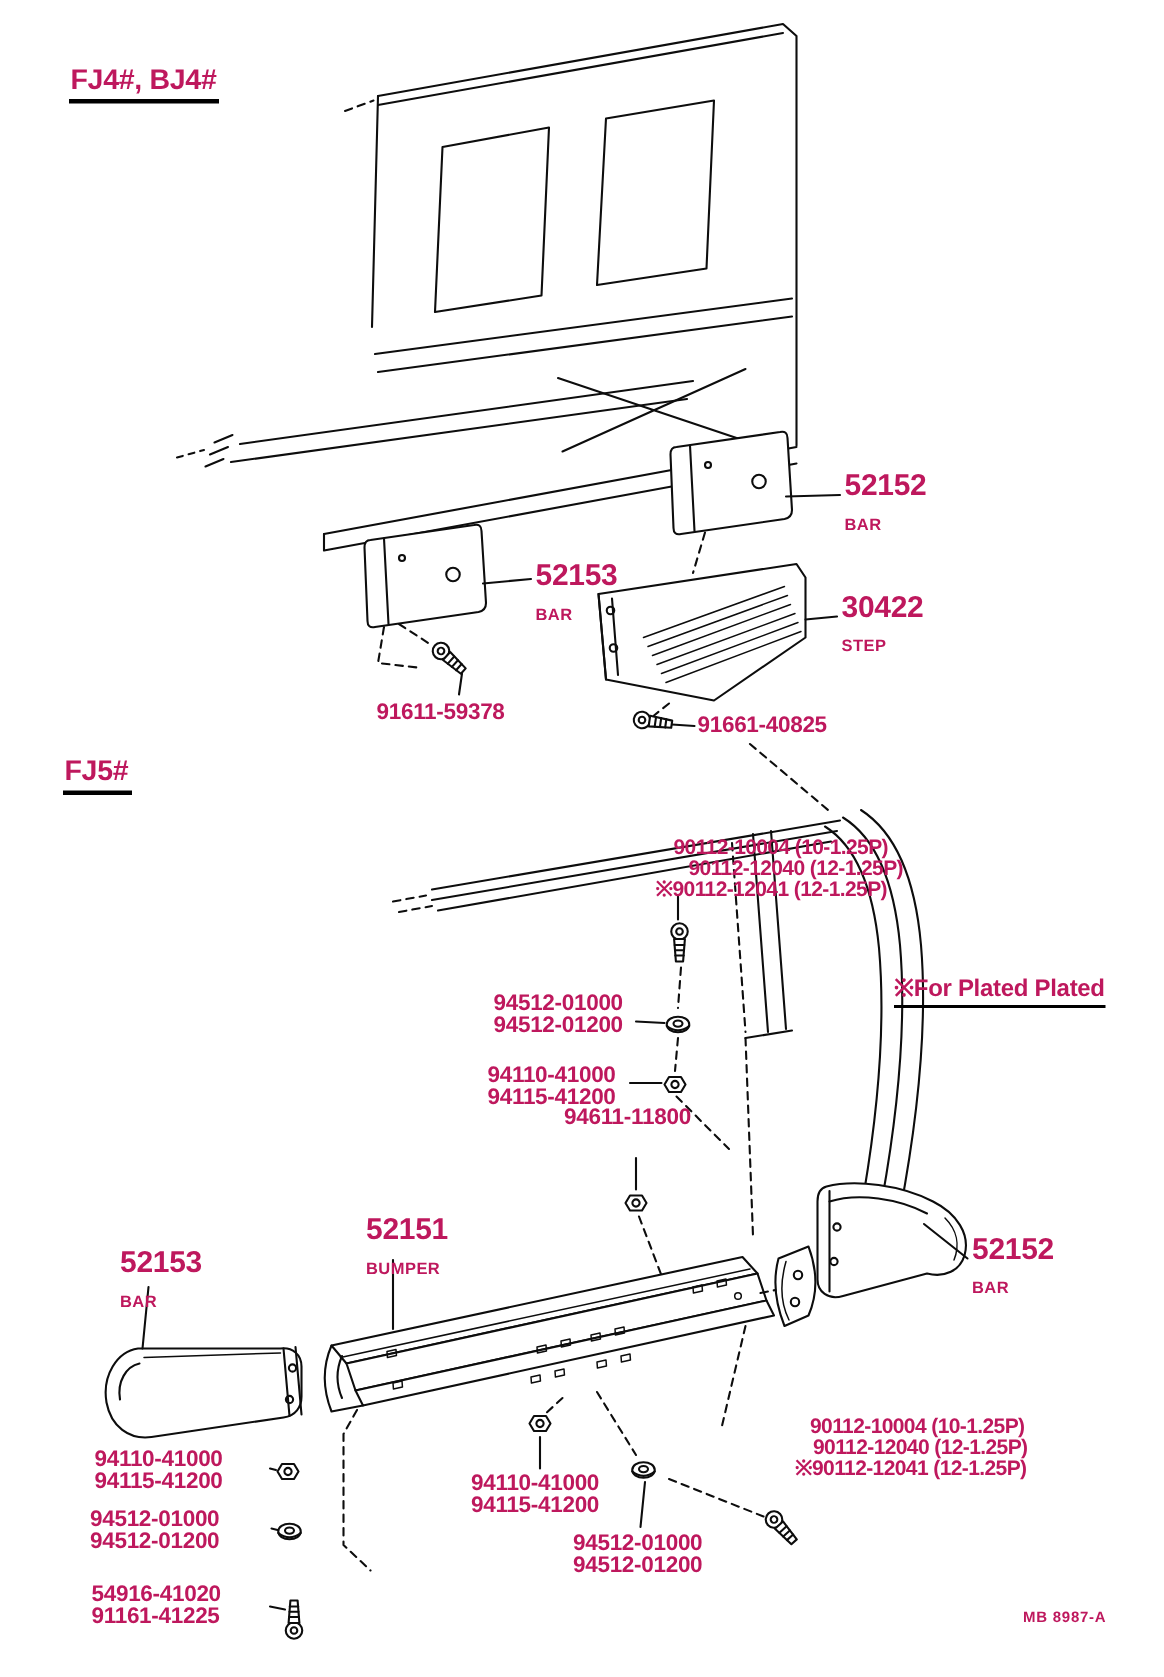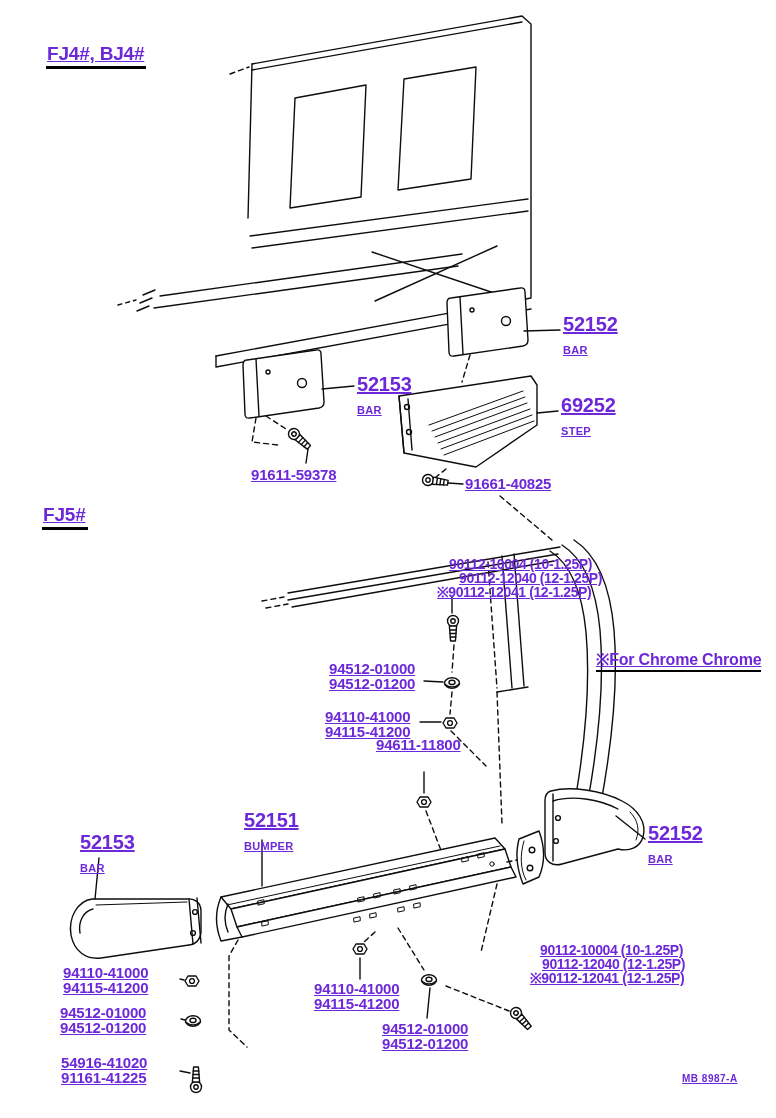--- a/index.html
+++ b/index.html
@@ -1,22 +1,22 @@
 <!DOCTYPE html>
 <html><head>
 <meta charset="utf-8">
 <style>
   html,body{margin:0;padding:0;background:#fff;}
   #stage{
     position:relative;width:776px;height:1118px;background:#ffffff;
     font-family:"Liberation Sans", sans-serif;color:#000;overflow:hidden;
   }
   svg{position:absolute;left:0;top:0;}
-  .lbl{position:absolute;font-weight:bold;color:#6d28d9;letter-spacing:-0.2px;
-       line-height:1.0;white-space:nowrap;text-decoration:underline;}
+  .lbl{position:absolute;font-weight:bold;color:#be185d;letter-spacing:-0.2px;
+       line-height:1.0;white-space:nowrap;}
   .title{font-size:19px;border-bottom:3px solid #000;padding:0 2px 3px 1px;}
   .num{font-size:15px;line-height:15px;}
   .big{font-size:20px;line-height:16px;}
   .sub{font-size:11px;line-height:11px;margin-top:13px;letter-spacing:0.3px;}
   .set{font-size:14px;line-height:14px;letter-spacing:-0.4px;margin-left:43px;}
   .note{font-size:16px;border-bottom:2px solid #000;padding-bottom:2px;}
   .foot{font-size:10px;letter-spacing:0.5px;font-weight:bold;text-align:center;}
 </style>
 </head>
 <body>
@@ -220,36 +220,36 @@
   <div class="big">52152</div>
   <div class="sub">BAR</div>
 </div>
 
 <div class="lbl" style="left:357px;top:376px">
   <div class="big">52153</div>
   <div class="sub">BAR</div>
 </div>
 
 <div class="lbl" style="left:561px;top:397px">
-  <div class="big">69252</div>
+  <div class="big">30422</div>
   <div class="sub">STEP</div>
 </div>
 
 <div class="lbl num" style="left:251px;top:467px">91611-59378</div>
 <div class="lbl num" style="left:465px;top:476px">91661-40825</div>
 
 <div class="lbl title" style="left:42px;top:505px">FJ5#</div>
 
 <div class="lbl" style="left:394px;top:557px">
   <div class="set" style="padding-left:12px">90112-10004 (10-1.25P)</div>
   <div class="set" style="padding-left:22px">90112-12040 (12-1.25P)</div>
   <div class="set">※90112-12041 (12-1.25P)</div>
 </div>
 
-<div class="lbl note" style="left:596px;top:652px">※For Chrome Chrome</div>
+<div class="lbl note" style="left:596px;top:652px">※For Plated Plated</div>
 
 <div class="lbl" style="left:329px;top:661px">
   <div class="num">94512-01000</div>
   <div class="num">94512-01200</div>
 </div>
 
 <div class="lbl" style="left:325px;top:709px">
   <div class="num">94110-41000</div>
   <div class="num">94115-41200</div>
 </div>

